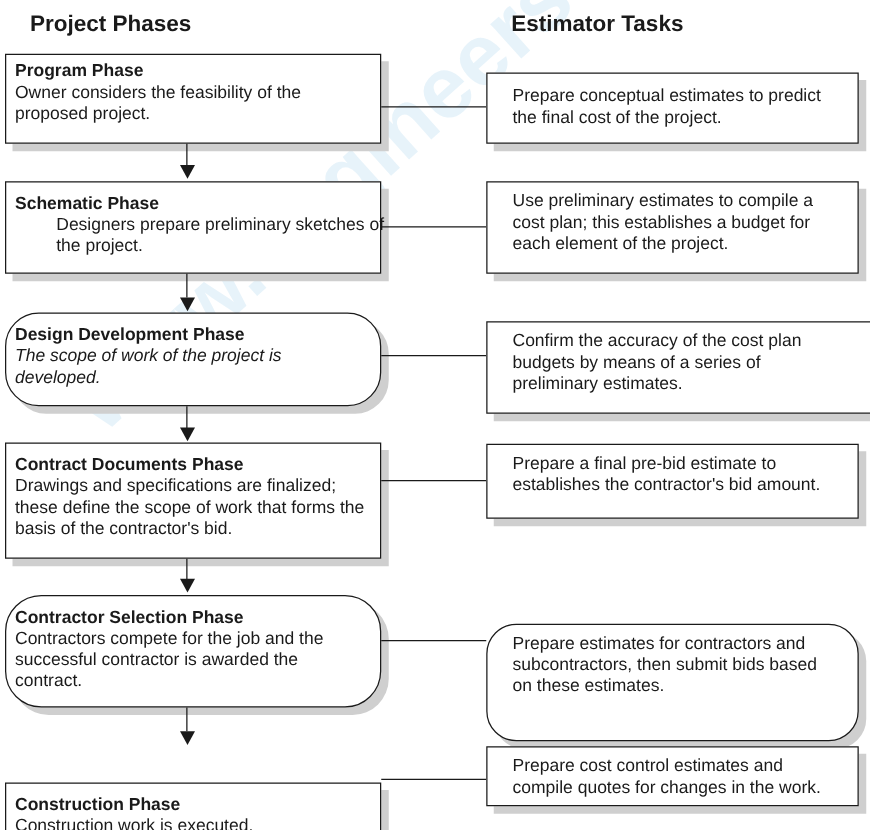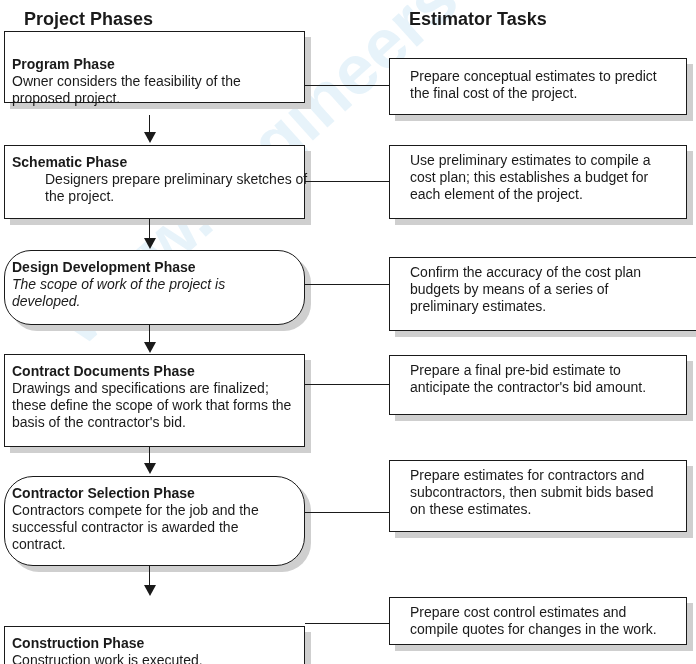--- a/index.html
+++ b/index.html
@@ -23,21 +23,21 @@
                  white-space: nowrap; pointer-events: none; }
   </style>
 </head>
 <body>
 
 <div class="watermark">www.engineersdaily.com</div>
 
 <div class="heading" style="left:24px;">Project Phases</div>
 <div class="heading" style="left:409px;">Estimator Tasks</div>
 
-<div class="box" style="left:4px; top:31px; width:301px; height:72px; padding-top:24px;">
+<div class="box" style="left:4px; top:43px; width:301px; height:72px; padding-top:4px;">
   <span class="title">Program Phase</span>
   <span class="desc" style="width:260px;">Owner considers the feasibility of the proposed project.</span>
 </div>
 <div class="box" style="left:4px; top:145px; width:301px; height:74px;">
   <span class="title">Schematic Phase</span>
   <span class="desc" style="width:280px;margin-left:33px;">Designers prepare preliminary sketches of the project.</span>
 </div>
 <div class="box" style="left:4px; top:250px; width:301px; height:75px;border-radius:27px;">
   <span class="title">Design Development Phase</span>
   <span class="desc" style="width:250px;font-style:italic;">The scope of work of the project is developed.</span>
@@ -76,20 +76,20 @@
 <div class="box task" style="left:389px; top:58px; width:298px; height:57px; padding-top:9px;">
   <span class="desc">Prepare conceptual estimates to predict the final cost of the project.</span>
 </div>
 <div class="box task" style="left:389px; top:145px; width:298px; height:74px;">
   <span class="desc">Use preliminary estimates to compile a cost plan; this establishes a budget for each element of the project.</span>
 </div>
 <div class="box task" style="left:389px; top:257px; width:348px; height:74px;">
   <span class="desc" style="width:270px;">Confirm the accuracy of the cost plan budgets by means of a series of preliminary estimates.</span>
 </div>
 <div class="box task" style="left:389px; top:355px; width:298px; height:60px;">
-  <span class="desc">Prepare a final pre-bid estimate to anticipate the contractor's bid amount.</span>
+  <span class="desc">Prepare a final pre-bid estimate to establishes the contractor's bid amount.</span>
 </div>
-<div class="box task" style="left:389px; top:460px; width:298px; height:72px;">
+<div class="box task" style="left:389px; top:499px; width:298px; height:94px;border-radius:24px;">
   <span class="desc">Prepare estimates for contractors and subcontractors, then submit bids based on these estimates.</span>
 </div>
 <div class="box task" style="left:389px; top:597px; width:298px; height:48px;">
   <span class="desc">Prepare cost control estimates and compile quotes for changes in the work.</span>
 </div>
 
 </body></html>

